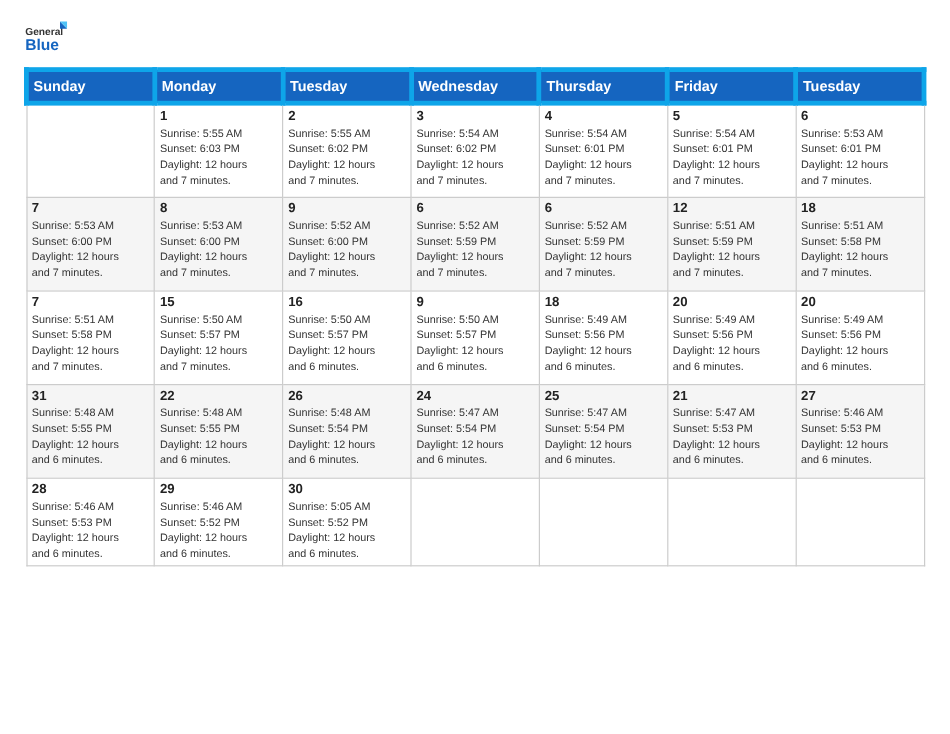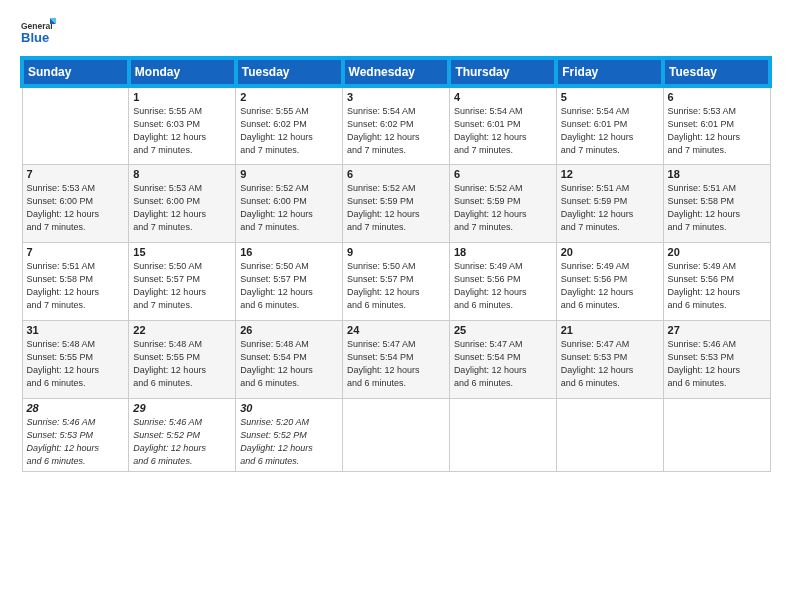--- a/index.html
+++ b/index.html
@@ -76,21 +76,20 @@
     .day-info {
       font-size: 9px;
       color: #333;
       line-height: 1.45;
     }
     .empty-cell {
       background: #fff !important;
     }
     .last-row td {
       height: 68px;
-      font-style: italic;
     }
   </style>
 </head>
 <body>
 
 <div class="page">
   <div class="header">
     <div class="logo">
     <svg width="36" height="36" viewBox="0 0 36 36">
       <text x="1" y="13" font-size="8.5" font-weight="bold" fill="#333" font-family="Arial">General</text>
@@ -326,21 +325,21 @@
           </td>
           <td>
             <span class="day-number">29</span>
             <div class="day-info" style="white-space: pre-line;">Sunrise: 5:46 AM
 Sunset: 5:52 PM
 Daylight: 12 hours
 and 6 minutes.</div>
           </td>
           <td>
             <span class="day-number">30</span>
-            <div class="day-info" style="white-space: pre-line;">Sunrise: 5:20 AM
+            <div class="day-info" style="white-space: pre-line;">Sunrise: 5:05 AM
 Sunset: 5:52 PM
 Daylight: 12 hours
 and 6 minutes.</div>
           </td>
           <td class="empty-cell"></td>
           <td class="empty-cell"></td>
           <td class="empty-cell"></td>
           <td class="empty-cell"></td>
         </tr>
       </tbody>

